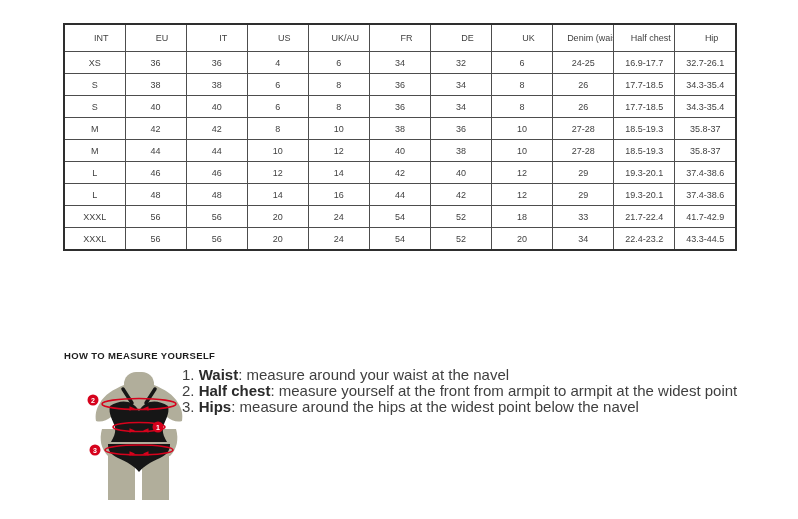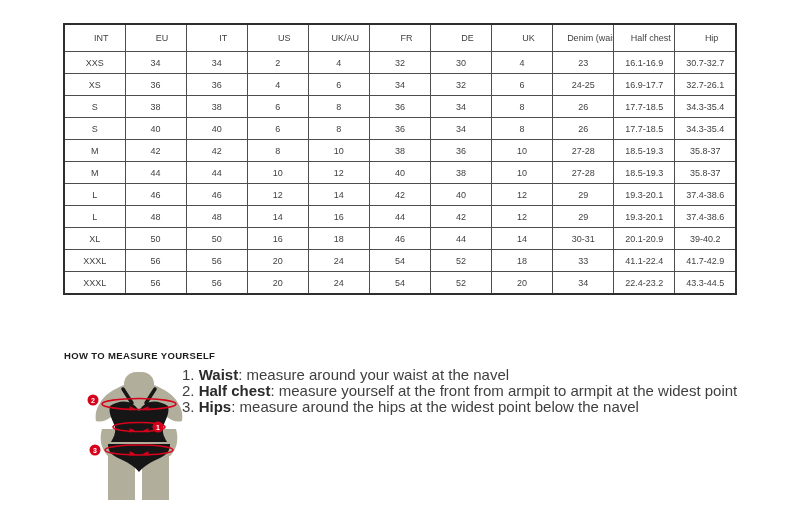--- a/index.html
+++ b/index.html
@@ -86,33 +86,20 @@
         <th>FR</th>
         <th>DE</th>
         <th>UK</th>
         <th>Denim (waist)</th>
         <th>Half chest</th>
         <th>Hip</th>
       </tr>
   </thead>
   <tbody>
       <tr>
-        <td>XXS</td>
-        <td>34</td>
-        <td>34</td>
-        <td>2</td>
-        <td>4</td>
-        <td>32</td>
-        <td>30</td>
-        <td>4</td>
-        <td>23</td>
-        <td>16.1-16.9</td>
-        <td>30.7-32.7</td>
-      </tr>
-      <tr>
         <td>XS</td>
         <td>36</td>
         <td>36</td>
         <td>4</td>
         <td>6</td>
         <td>34</td>
         <td>32</td>
         <td>6</td>
         <td>24-25</td>
         <td>16.9-17.7</td>
@@ -190,43 +177,30 @@
         <td>14</td>
         <td>16</td>
         <td>44</td>
         <td>42</td>
         <td>12</td>
         <td>29</td>
         <td>19.3-20.1</td>
         <td>37.4-38.6</td>
       </tr>
       <tr>
-        <td>XL</td>
-        <td>50</td>
-        <td>50</td>
-        <td>16</td>
-        <td>18</td>
-        <td>46</td>
-        <td>44</td>
-        <td>14</td>
-        <td>30-31</td>
-        <td>20.1-20.9</td>
-        <td>39-40.2</td>
-      </tr>
-      <tr>
         <td>XXXL</td>
         <td>56</td>
         <td>56</td>
         <td>20</td>
         <td>24</td>
         <td>54</td>
         <td>52</td>
         <td>18</td>
         <td>33</td>
-        <td>41.1-22.4</td>
+        <td>21.7-22.4</td>
         <td>41.7-42.9</td>
       </tr>
       <tr>
         <td>XXXL</td>
         <td>56</td>
         <td>56</td>
         <td>20</td>
         <td>24</td>
         <td>54</td>
         <td>52</td>

